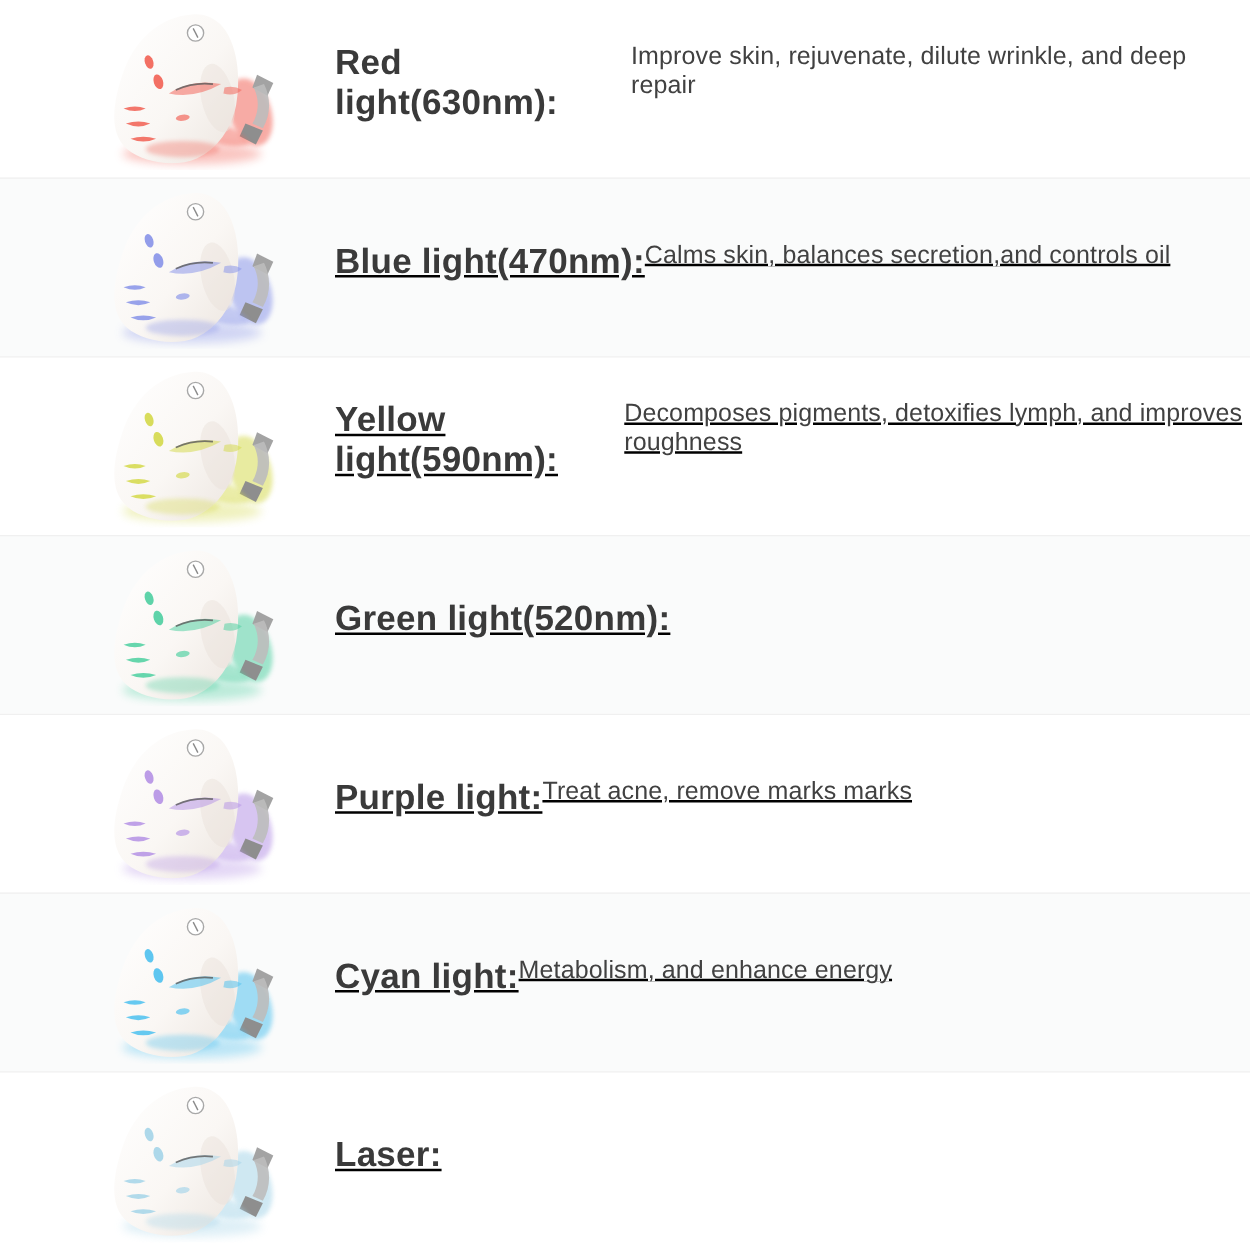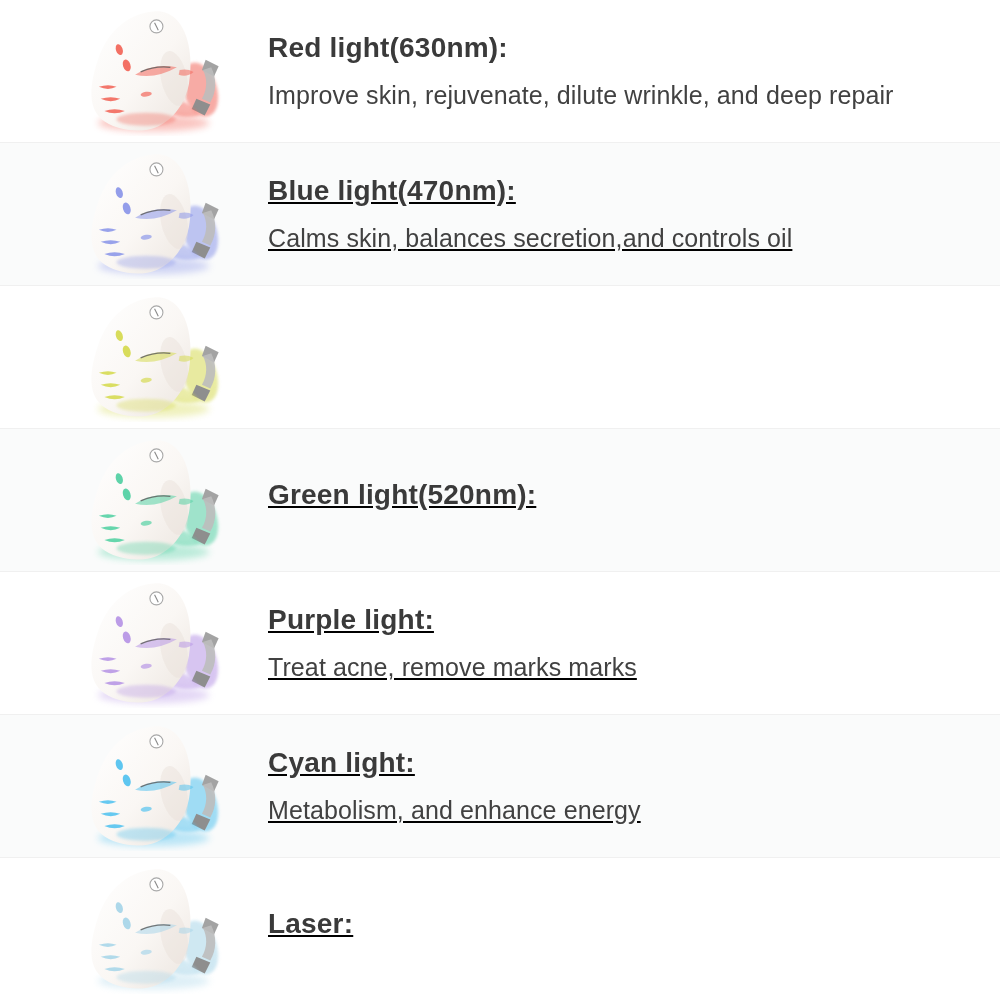--- a/index.html
+++ b/index.html
@@ -30,35 +30,34 @@
     padding-left:38px;
     box-sizing:border-box;
   }
   svg.mask{
     width:186px;height:130px;
     color:var(--glow,#cccccc);
     display:block;
   }
   .text-block{
     display:flex;
-    flex-direction:column;
+    flex-direction:row;
     justify-content:flex-start;
     padding-left:8px;
-    gap:6px;
   }
   .row-title{
     margin:0 0 11px 0;
     font-size:28px;
     font-weight:600;
     color:#3a3a3a;
     letter-spacing:0.2px;
   }
   .row-desc{
     margin:0;
-    font-size:25px;
+    font-size:20px;
     font-weight:400;
     color:#414141;
     letter-spacing:0.1px;
   }
   .defs-holder{position:absolute;width:0;height:0;overflow:hidden;}
 </style>
 </head>
 <body>
 
 <svg class="defs-holder" aria-hidden="true">
@@ -143,20 +142,24 @@
       <p class="row-desc">Calms skin, balances secretion,and controls oil</p>
     </div>
   </div>
 
   <div class="row">
     <div class="mask-wrap">
       <svg class="mask" viewBox="0 0 190 140" style="--glow: #d6da52;">
           <use href="#maskArt"></use>
         </svg>
     </div>
+    <div class="text-block">
+      <h2 class="row-title">Yellow light(590nm):</h2>
+      <p class="row-desc">Decomposes pigments, detoxifies lymph, and improves roughness</p>
+    </div>
   </div>
 
   <div class="row">
     <div class="mask-wrap">
       <svg class="mask" viewBox="0 0 190 140" style="--glow: #55d1a4;">
           <use href="#maskArt"></use>
         </svg>
     </div>
     <div class="text-block">
       <h2 class="row-title">Green light(520nm):</h2>

